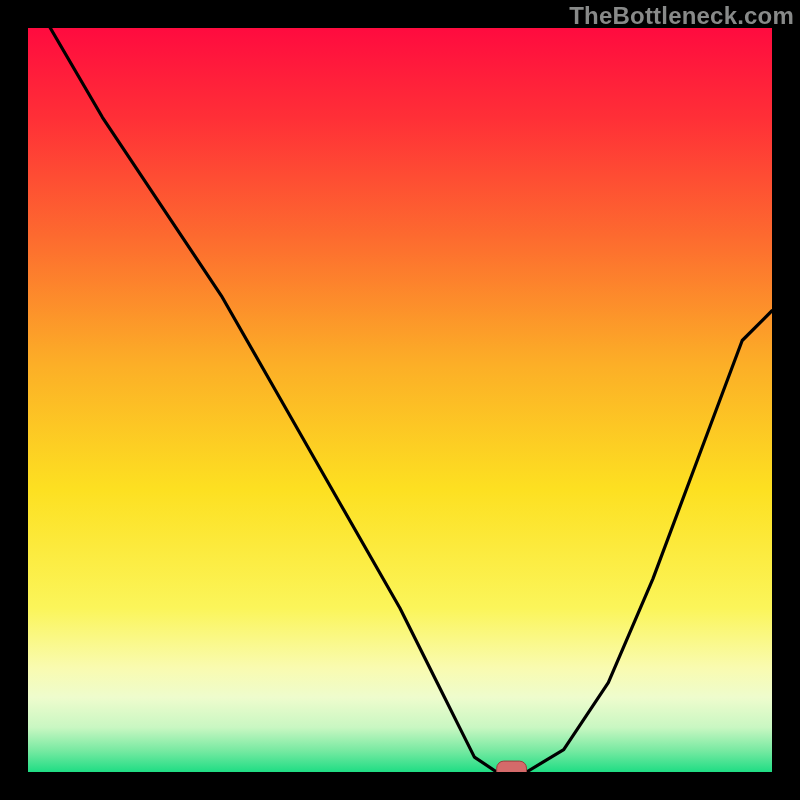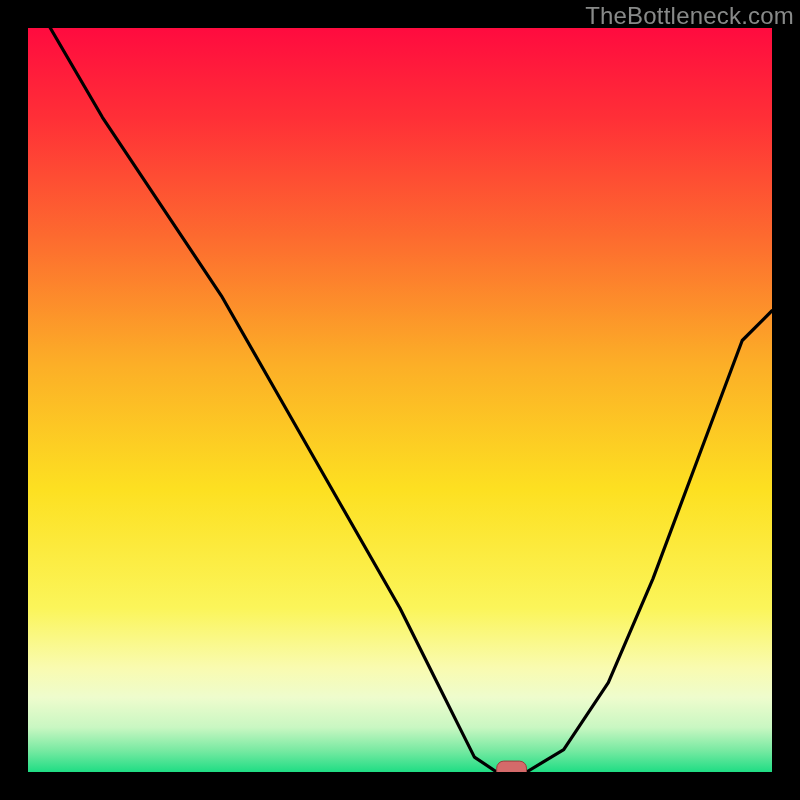--- a/index.html
+++ b/index.html
@@ -26,21 +26,21 @@
     height: 744px;
     overflow: hidden;
   }
   .watermark {
     position: absolute;
     top: 2px;
     right: 6px;
     color: #888a89;
     font-family: Arial, Helvetica, sans-serif;
     font-size: 24px;
-    font-weight: 400;
+    font-weight: 700;
     letter-spacing: 0.2px;
     user-select: none;
   }
   svg { display: block; }
 </style>
 </head>
 <body>
 
 <div class="frame">
   <div class="watermark">TheBottleneck.com</div>

